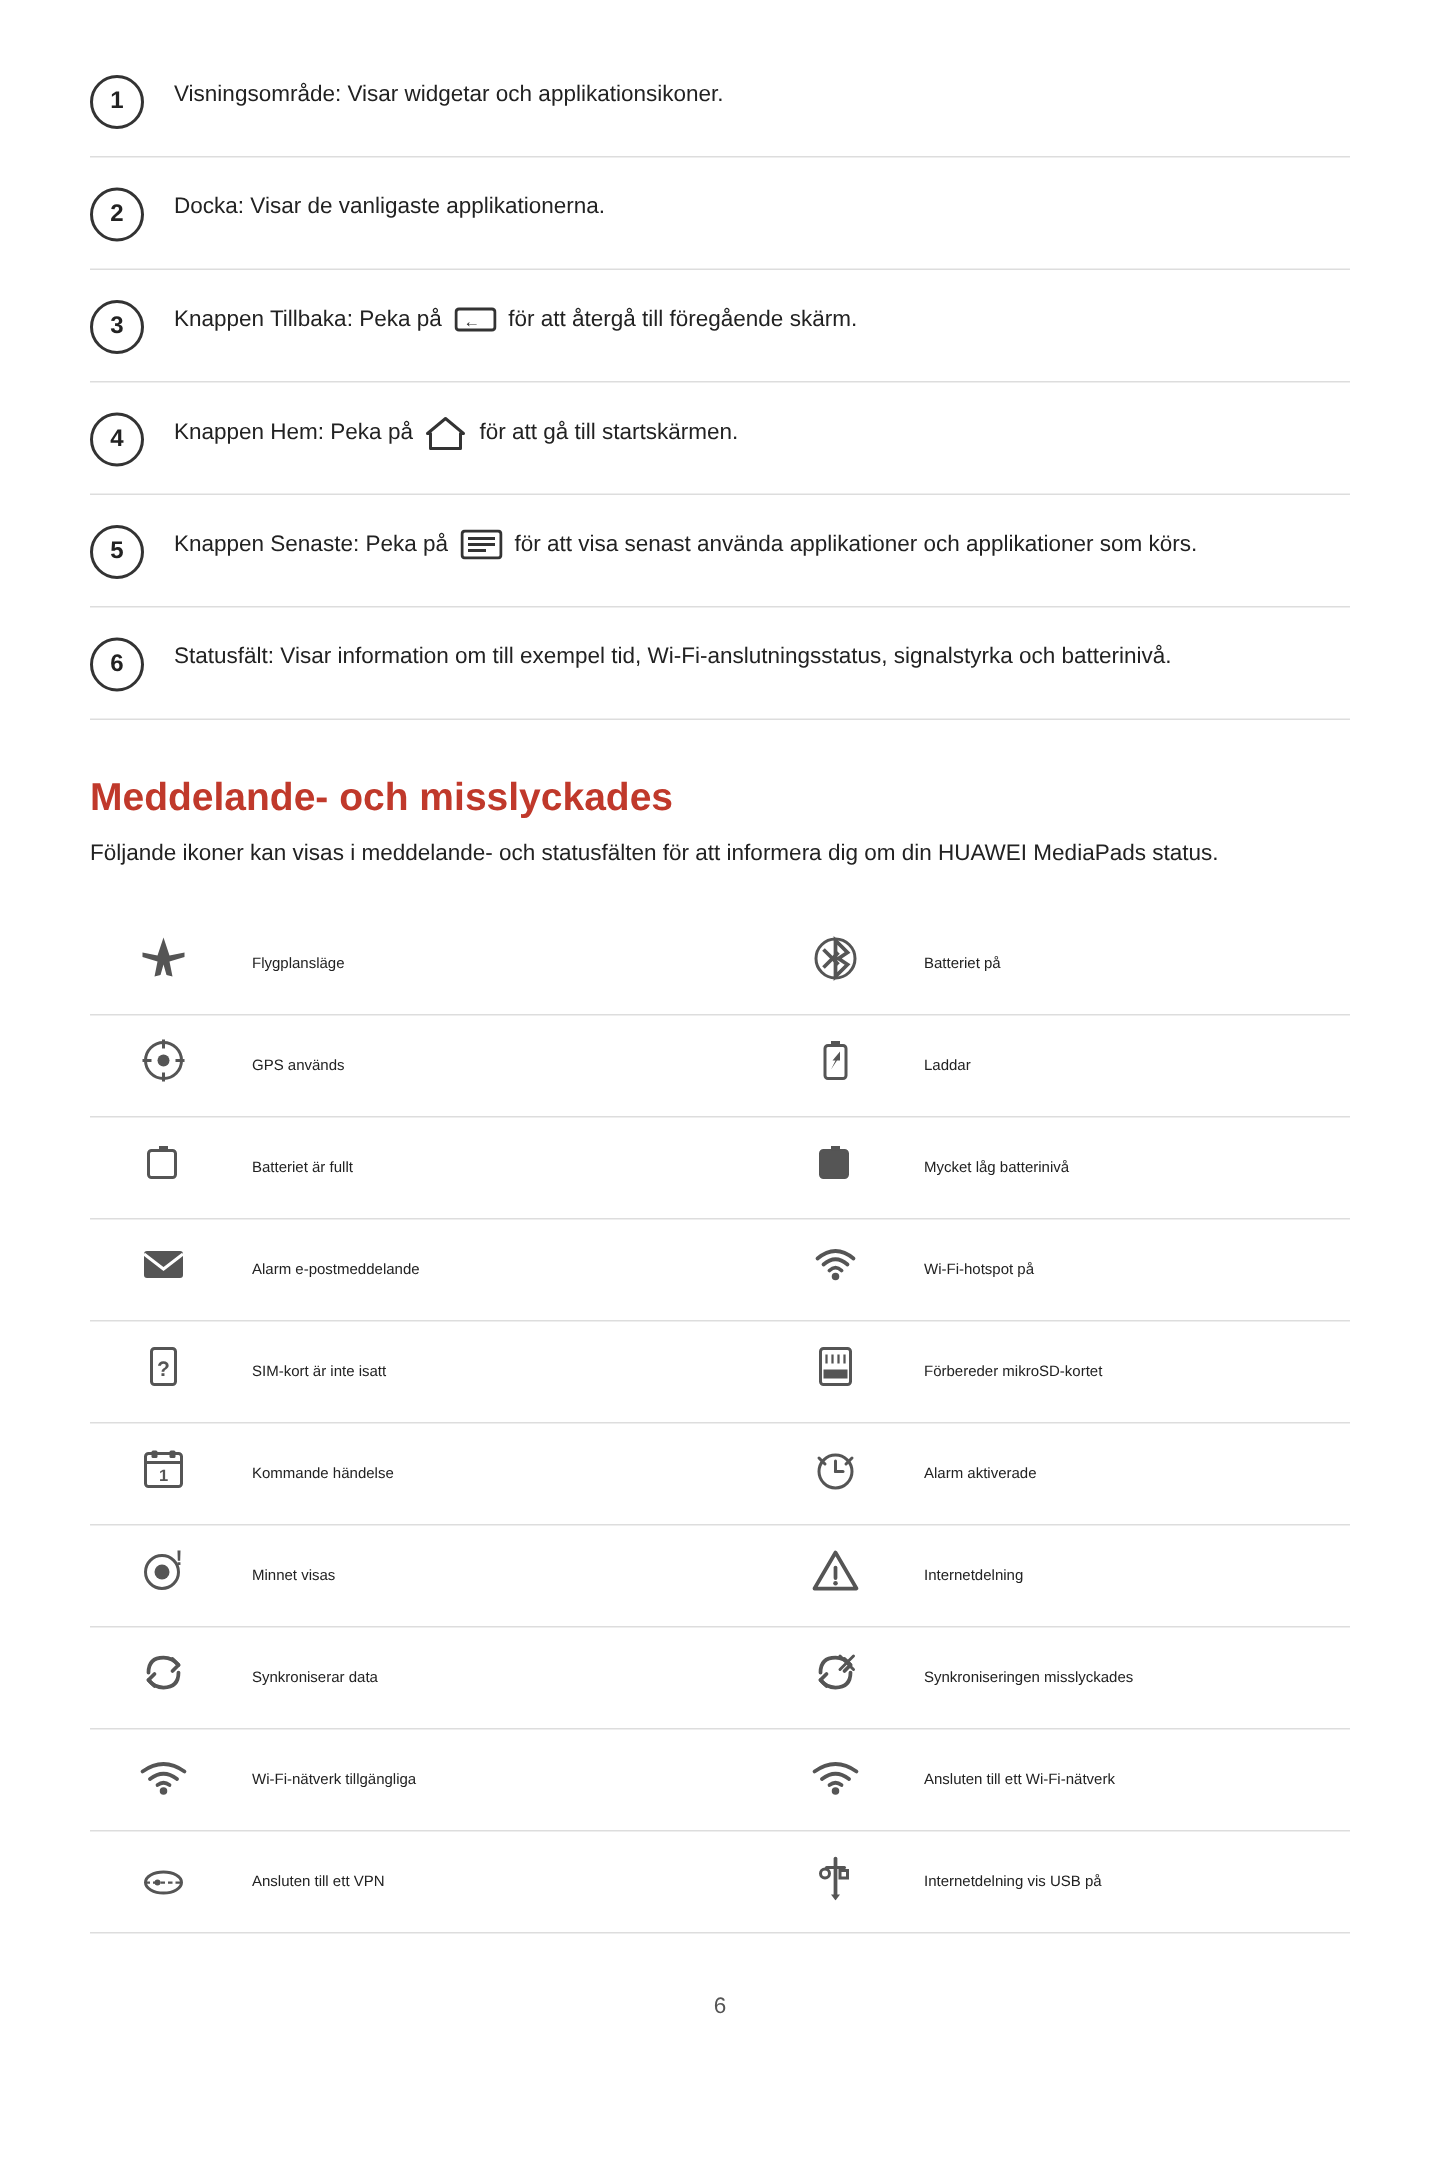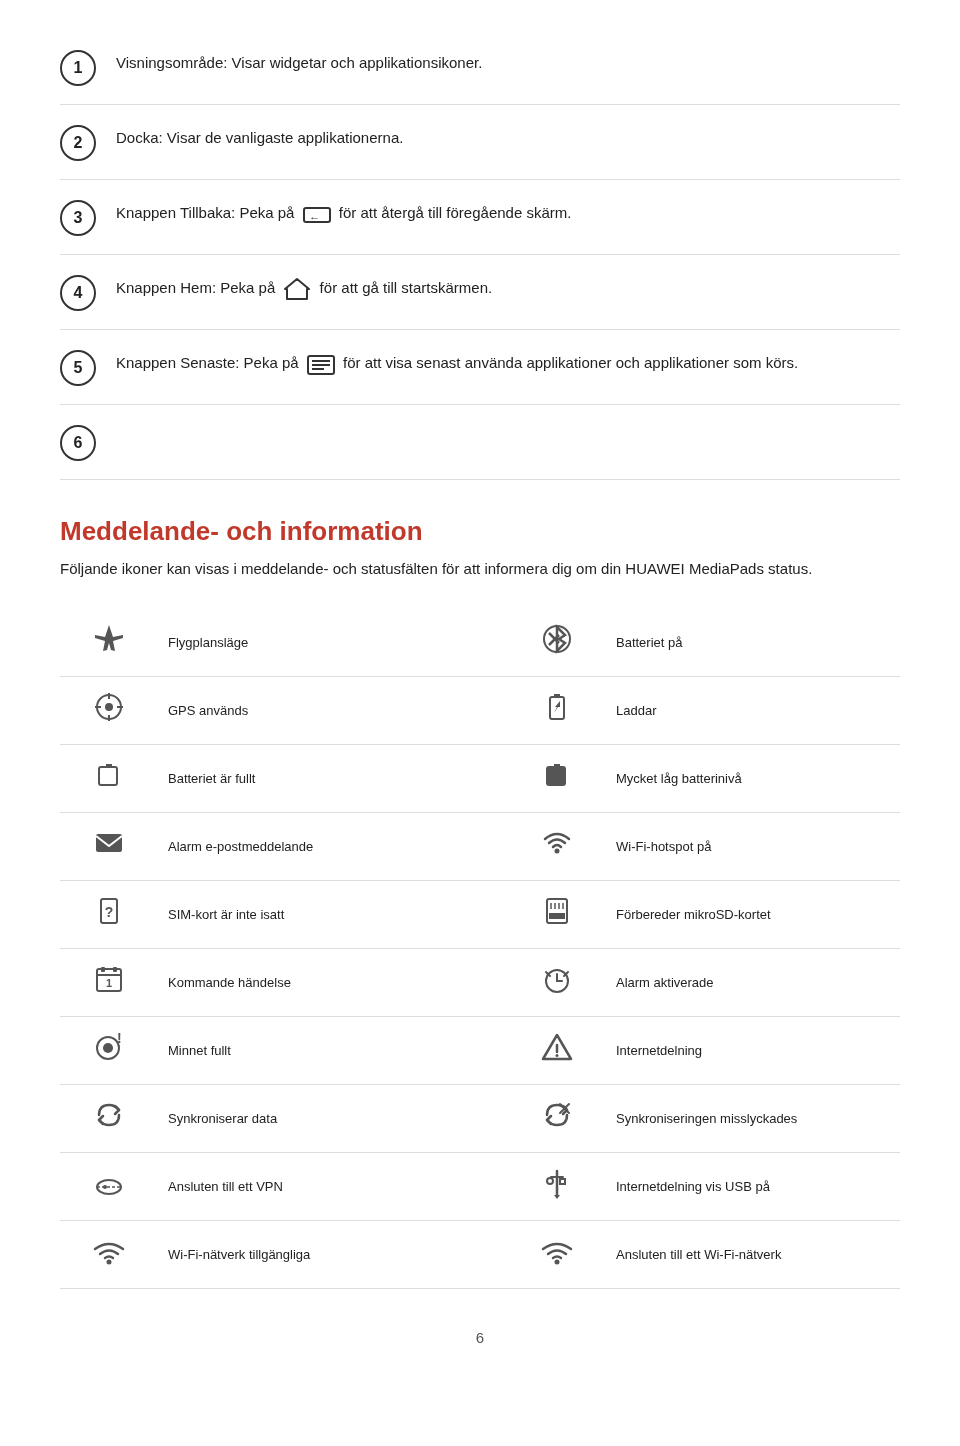--- a/index.html
+++ b/index.html
@@ -73,21 +73,21 @@
       padding: 14px 10px;
       vertical-align: middle;
     }
     .icons-table td.icon-cell {
       width: 70px;
       text-align: center;
       font-size: 26px;
     }
     .icons-table td.label-cell {
       width: 210px;
-      font-size: 13px;
+      font-size: 10px;
     }
     .icons-table td.spacer {
       width: 40px;
     }
 
     
     .page-number {
       text-align: center;
       margin-top: 40px;
       font-size: 15px;
@@ -147,25 +147,28 @@
           <rect x="5" y="9" width="18" height="2" fill="#333"></rect>
           <rect x="5" y="13" width="12" height="2" fill="#333"></rect>
         </svg>
       </span>
       för att visa senast använda applikationer och applikationer som körs.
     </span>
   </div>
 
   <div class="numbered-section">
     <span class="circle-number">6</span>
+    <span class="text">
+      Statusfält: Visar information om till exempel tid, Wi-Fi-anslutningsstatus, signalstyrka och batterinivå.
+    </span>
   </div>
 
 </div>
 
-<div class="section-heading">Meddelande- och information</div>
+<div class="section-heading">Meddelande- och misslyckades</div>
 <div class="section-subtext">Följande ikoner kan visas i meddelande- och statusfälten för att informera dig om din HUAWEI MediaPads status.</div>
 
 <table class="icons-table">
   <tbody>
 
     <tr>
       <td class="icon-cell">
         <svg width="32" height="32" viewBox="0 0 32 32">
           <path d="M16 2 L20 14 L30 12 L30 15 L20 18 L22 28 L18 27 L16 20 L14 27 L10 28 L12 18 L2 15 L2 12 L12 14 Z" fill="#555" stroke="none"></path>
         </svg>
@@ -292,21 +295,21 @@
 
 
     <tr>
       <td class="icon-cell">
         <svg width="32" height="32" viewBox="0 0 32 32">
           <circle cx="15" cy="17" r="11" fill="none" stroke="#555" stroke-width="2"></circle>
           <circle cx="15" cy="17" r="5" fill="#555"></circle>
           <text x="24" y="12" font-size="14" font-weight="bold" fill="#555">!</text>
         </svg>
       </td>
-      <td class="label-cell">Minnet fullt</td>
+      <td class="label-cell">Minnet visas</td>
       <td class="spacer"></td>
       <td class="icon-cell">
         <svg width="32" height="32" viewBox="0 0 32 32">
           <polygon points="16,4 30,28 2,28" fill="none" stroke="#555" stroke-width="2.5" stroke-linejoin="round"></polygon>
           <line x1="16" y1="14" x2="16" y2="21" stroke="#555" stroke-width="2.5" stroke-linecap="round"></line>
           <circle cx="16" cy="24.5" r="1.5" fill="#555"></circle>
         </svg>
       </td>
       <td class="label-cell">Internetdelning</td>
     </tr>
@@ -331,57 +334,57 @@
           <line x1="19" y1="5" x2="28" y2="14" stroke="#555" stroke-width="2" stroke-linecap="round"></line>
           <line x1="28" y1="5" x2="19" y2="14" stroke="#555" stroke-width="2" stroke-linecap="round"></line>
         </svg>
       </td>
       <td class="label-cell">Synkroniseringen misslyckades</td>
     </tr>
 
     <tr>
       <td class="icon-cell">
         <svg width="32" height="32" viewBox="0 0 32 32">
+          <path d="M2 14 Q16 4 30 14" fill="none" stroke="#555" stroke-width="2.5" stroke-linecap="round"></path>
+          <path d="M7 19 Q16 12 25 19" fill="none" stroke="#555" stroke-width="2.5" stroke-linecap="round"></path>
+          <path d="M12 23 Q16 20 20 23" fill="none" stroke="#555" stroke-width="2.5" stroke-linecap="round"></path>
+          <circle cx="16" cy="27" r="2.5" fill="#555"></circle>
+        </svg>
+      </td>
+      <td class="label-cell">Wi-Fi-nätverk tillgängliga</td>
+      <td class="spacer"></td>
+      <td class="icon-cell">
+        <svg width="32" height="32" viewBox="0 0 32 32">
+          <path d="M2 14 Q16 4 30 14" fill="none" stroke="#555" stroke-width="2.5" stroke-linecap="round"></path>
+          <path d="M7 19 Q16 12 25 19" fill="none" stroke="#555" stroke-width="2.5" stroke-linecap="round"></path>
+          <path d="M12 23 Q16 20 20 23" fill="none" stroke="#555" stroke-width="2.5" stroke-linecap="round"></path>
+          <circle cx="16" cy="27" r="2.5" fill="#555"></circle>
+        </svg>
+      </td>
+      <td class="label-cell">Ansluten till ett Wi-Fi-nätverk</td>
+    </tr>
+
+    <tr>
+      <td class="icon-cell">
+        <svg width="32" height="32" viewBox="0 0 32 32">
           <ellipse cx="16" cy="20" rx="12" ry="7" fill="none" stroke="#555" stroke-width="2"></ellipse>
           <circle cx="12" cy="20" r="2" fill="#555"></circle>
           <line x1="4" y1="20" x2="28" y2="20" stroke="#555" stroke-width="1.5" stroke-dasharray="3,2"></line>
         </svg>
       </td>
       <td class="label-cell">Ansluten till ett VPN</td>
       <td class="spacer"></td>
       <td class="icon-cell">
         <svg width="32" height="32" viewBox="0 0 32 32">
           <line x1="16" y1="4" x2="16" y2="28" stroke="#555" stroke-width="2.5" stroke-linecap="round"></line>
           <line x1="10" y1="10" x2="22" y2="10" stroke="#555" stroke-width="2" stroke-linecap="round"></line>
           <circle cx="9" cy="14" r="3" fill="none" stroke="#555" stroke-width="2"></circle>
           <rect x="19" y="12" width="5" height="5" fill="none" stroke="#555" stroke-width="2"></rect>
           <polyline points="13,28 16,32 19,28" fill="#555" stroke="none"></polyline>
         </svg>
       </td>
       <td class="label-cell">Internetdelning vis USB på</td>
     </tr>
 
-    <tr>
-      <td class="icon-cell">
-        <svg width="32" height="32" viewBox="0 0 32 32">
-          <path d="M2 14 Q16 4 30 14" fill="none" stroke="#555" stroke-width="2.5" stroke-linecap="round"></path>
-          <path d="M7 19 Q16 12 25 19" fill="none" stroke="#555" stroke-width="2.5" stroke-linecap="round"></path>
-          <path d="M12 23 Q16 20 20 23" fill="none" stroke="#555" stroke-width="2.5" stroke-linecap="round"></path>
-          <circle cx="16" cy="27" r="2.5" fill="#555"></circle>
-        </svg>
-      </td>
-      <td class="label-cell">Wi-Fi-nätverk tillgängliga</td>
-      <td class="spacer"></td>
-      <td class="icon-cell">
-        <svg width="32" height="32" viewBox="0 0 32 32">
-          <path d="M2 14 Q16 4 30 14" fill="none" stroke="#555" stroke-width="2.5" stroke-linecap="round"></path>
-          <path d="M7 19 Q16 12 25 19" fill="none" stroke="#555" stroke-width="2.5" stroke-linecap="round"></path>
-          <path d="M12 23 Q16 20 20 23" fill="none" stroke="#555" stroke-width="2.5" stroke-linecap="round"></path>
-          <circle cx="16" cy="27" r="2.5" fill="#555"></circle>
-        </svg>
-      </td>
-      <td class="label-cell">Ansluten till ett Wi-Fi-nätverk</td>
-    </tr>
-
   </tbody>
 </table>
 
 <div class="page-number">6</div>
 
 </body></html>

